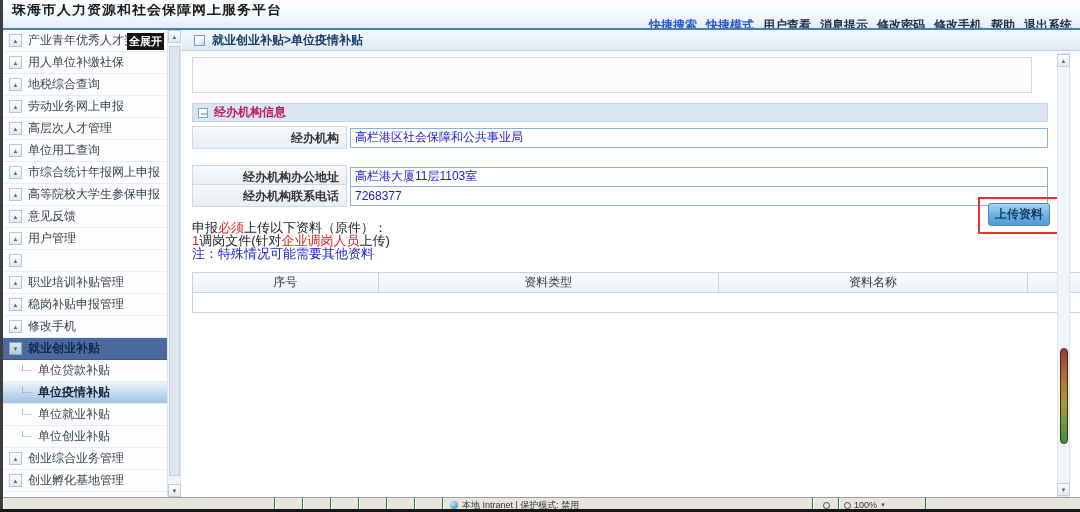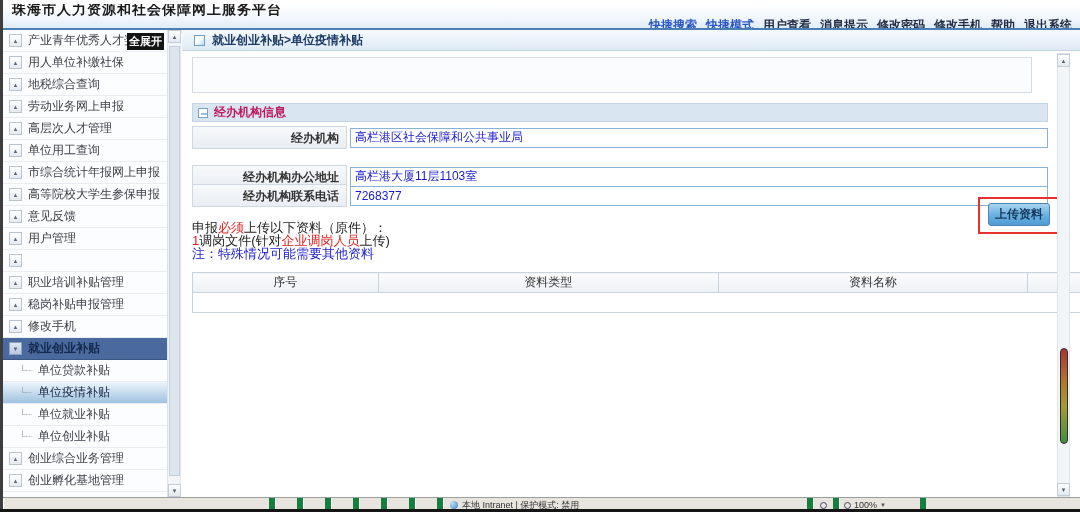--- a/index.html
+++ b/index.html
@@ -31,21 +31,21 @@
   .acc-btn::before { content:"▲"; font-size:6px; color:#5a6478; line-height:1; }
   .acc-btn.open::before { content:"▼"; }
   .srow-label { font-size:12px; color:#3a3f47; white-space:nowrap; }
   .srow.parent-open { background:#4a6a9d; border-bottom-color:#3a5786; }
   .srow.parent-open .srow-label { color:#14294e; font-weight:bold; }
   .srow.parent-open .acc-btn { border-color:#8fa3c0; background:linear-gradient(180deg,#dfe7f1,#b9c9dd); }
   .srow.child { padding-left:16px; }
   .tree-glyph { font-size:10px; color:#9aa4b2; }
   .tree-glyph::before { content:"└┈"; }
   .srow.child.selected { background:linear-gradient(180deg,#edf5fb 0%,#c3d9ec 55%,#9fc2e1 100%); }
-  .srow.child.selected .srow-label { font-weight:normal; color:#14233c; }
+  .srow.child.selected .srow-label { font-weight:bold; color:#14233c; }
   .expand-all { position:absolute; right:3px; top:3px; background:#141414; color:#fff;
     font-size:11px; font-weight:bold; padding:1px 2px; cursor:pointer; }
 
   
   .side-scroll { position:absolute; left:168px; top:30px; width:13px; height:467px;
     background:#f2f5f8; border-right:1px solid #e3e7ec; }
   .scroll-btn { position:absolute; left:0; width:13px; height:13px; border:1px solid #c2cdd9;
     background:linear-gradient(180deg,#fdfefe,#e3e9f0); display:flex; align-items:center; justify-content:center; cursor:pointer; }
   .scroll-btn::before { font-size:6px; color:#555e6e; line-height:1; }
   .scroll-btn.up::before { content:"▲"; }
@@ -99,21 +99,21 @@
   .content-scroll { position:absolute; left:875px; top:2px; width:13px; height:444px; background:#f2f5f8; border:1px solid #e0e5eb; }
   .content-scroll .scroll-btn { left:-1px; }
   .rainbow-thumb { position:absolute; left:2px; top:294px; width:8px; height:96px; border-radius:4px;
     border:1px solid #2e2e2e;
     background:linear-gradient(180deg,#a83434 0%,#b2772c 35%,#a89a34 60%,#3f8f3f 100%); cursor:grab; }
 
   
   .statusbar { position:absolute; left:3px; top:497px; width:1077px; height:12px;
     background:#e8e5de; border-top:1px solid #9d9d9d; overflow:hidden;
     display:flex; align-items:flex-start; font-size:9px; color:#333; }
-  .sb-seg { height:14px; border-right:6px solid #15803d; border-left:1px solid #fff; }
+  .sb-seg { height:14px; border-right:1px solid #15803d; border-left:1px solid #fff; }
   .sb-main { width:272px; }
   .sb-box { width:28px; }
   .sb-zone { width:370px; display:flex; align-items:center; gap:4px; padding-left:6px; white-space:nowrap; }
   .globe { width:8px; height:8px; border-radius:50%; background:radial-gradient(circle at 30% 30%,#bfe0f5,#3c7fc0); flex:0 0 auto; }
   .sb-ico { width:26px; display:flex; align-items:center; justify-content:center; }
   .mag { width:7px; height:7px; border:1px solid #446; border-radius:50%; position:relative; }
   .sb-zoom { width:87px; display:flex; align-items:center; gap:3px; padding-left:4px; white-space:nowrap; }
   .sb-zoom .dd { font-size:6px; color:#555; }
 </style>
 </head>

